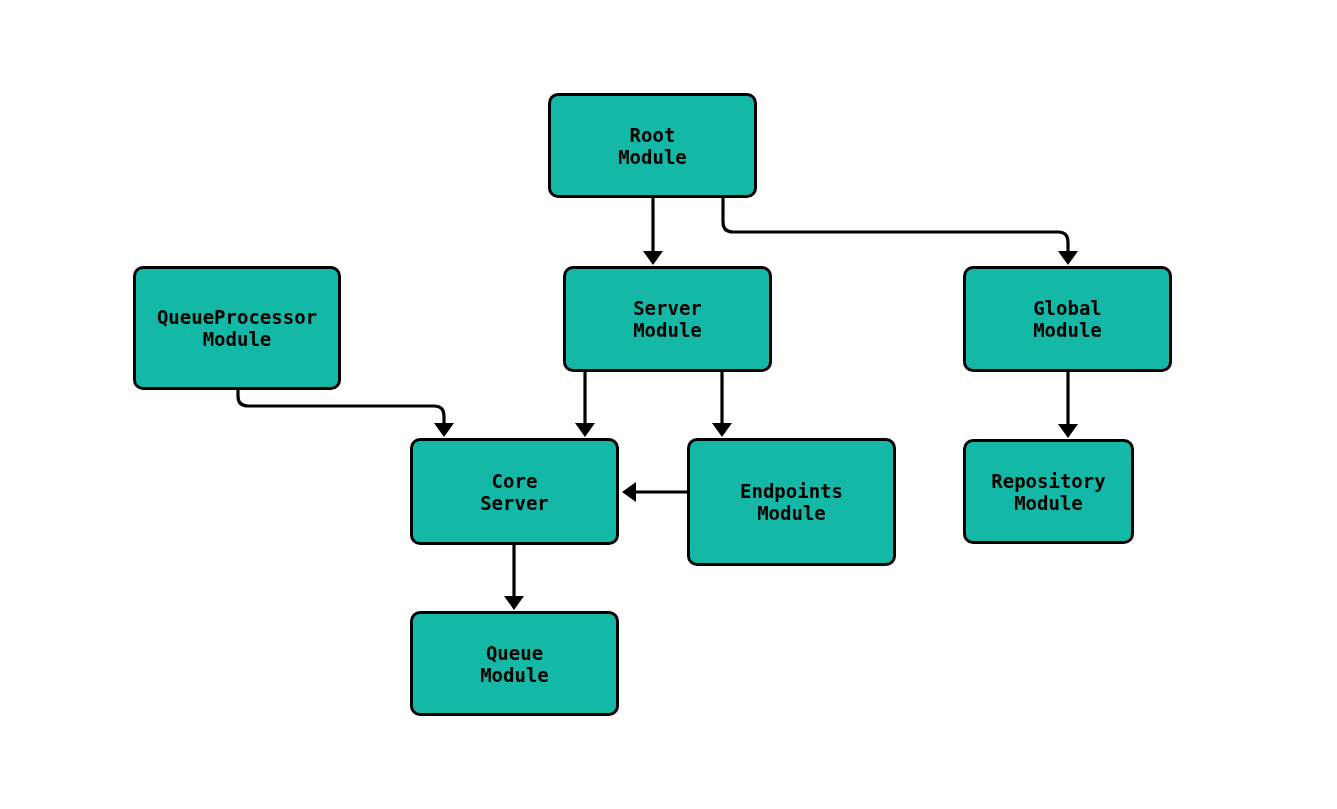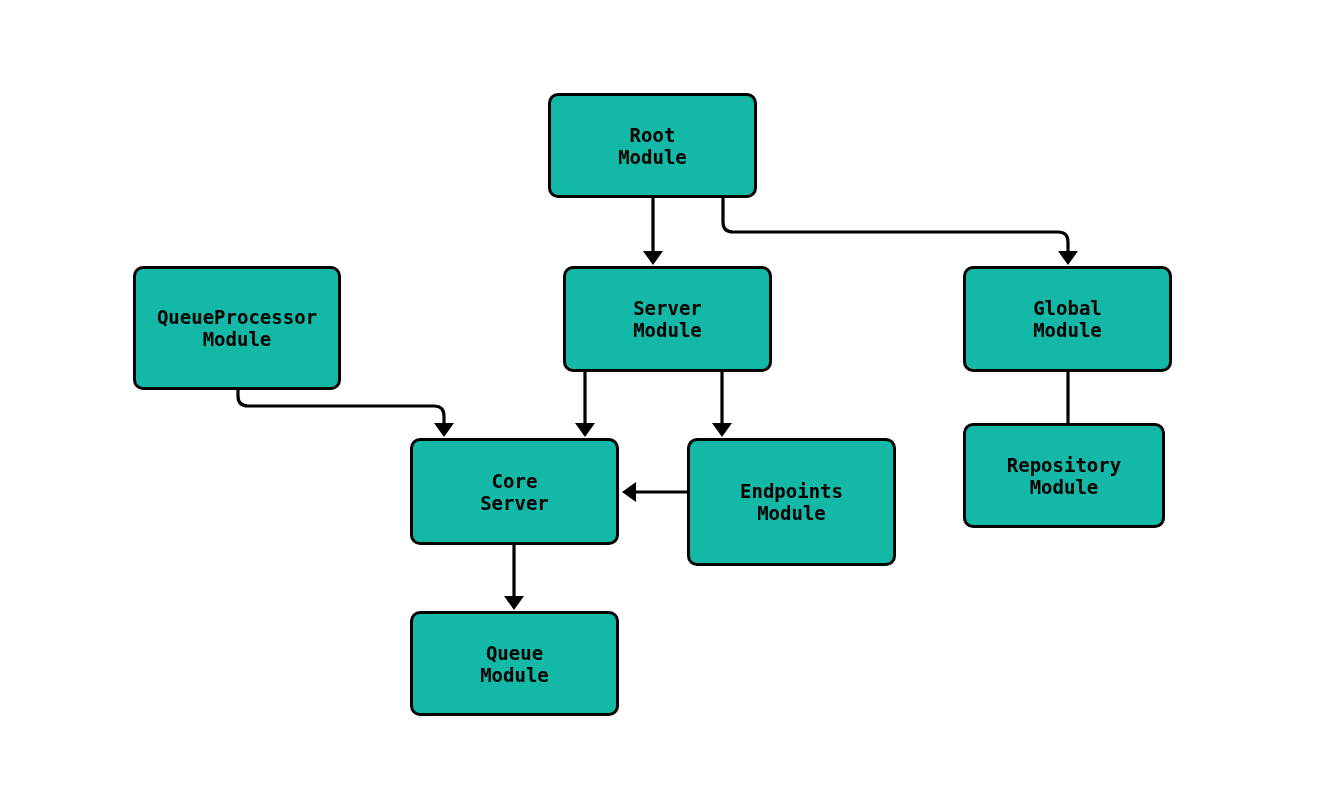--- a/index.html
+++ b/index.html
@@ -50,21 +50,21 @@
     text-align: center;
     white-space: pre-line;
   }
   
   .node-root          { left: 548px; top:  93px; width: 209px; height: 105px; }
   .node-queueprocessor{ left: 133px; top: 266px; width: 208px; height: 124px; }
   .node-server        { left: 563px; top: 266px; width: 209px; height: 106px; }
   .node-global        { left: 963px; top: 266px; width: 209px; height: 106px; }
   .node-core          { left: 410px; top: 438px; width: 209px; height: 107px; }
   .node-endpoints     { left: 687px; top: 438px; width: 209px; height: 128px; }
-  .node-repository    { left: 963px; top: 423px; width: 202px; height: 105px; }
+  .node-repository    { left: 963px; top: 439px; width: 171px; height: 105px; }
   .node-queue         { left: 410px; top: 611px; width: 209px; height: 105px; }
 </style>
 </head>
 <body>
 
 <div class="stage">
 
   <svg class="edges-svg" viewBox="0 0 1337 809">
 
     <g>

